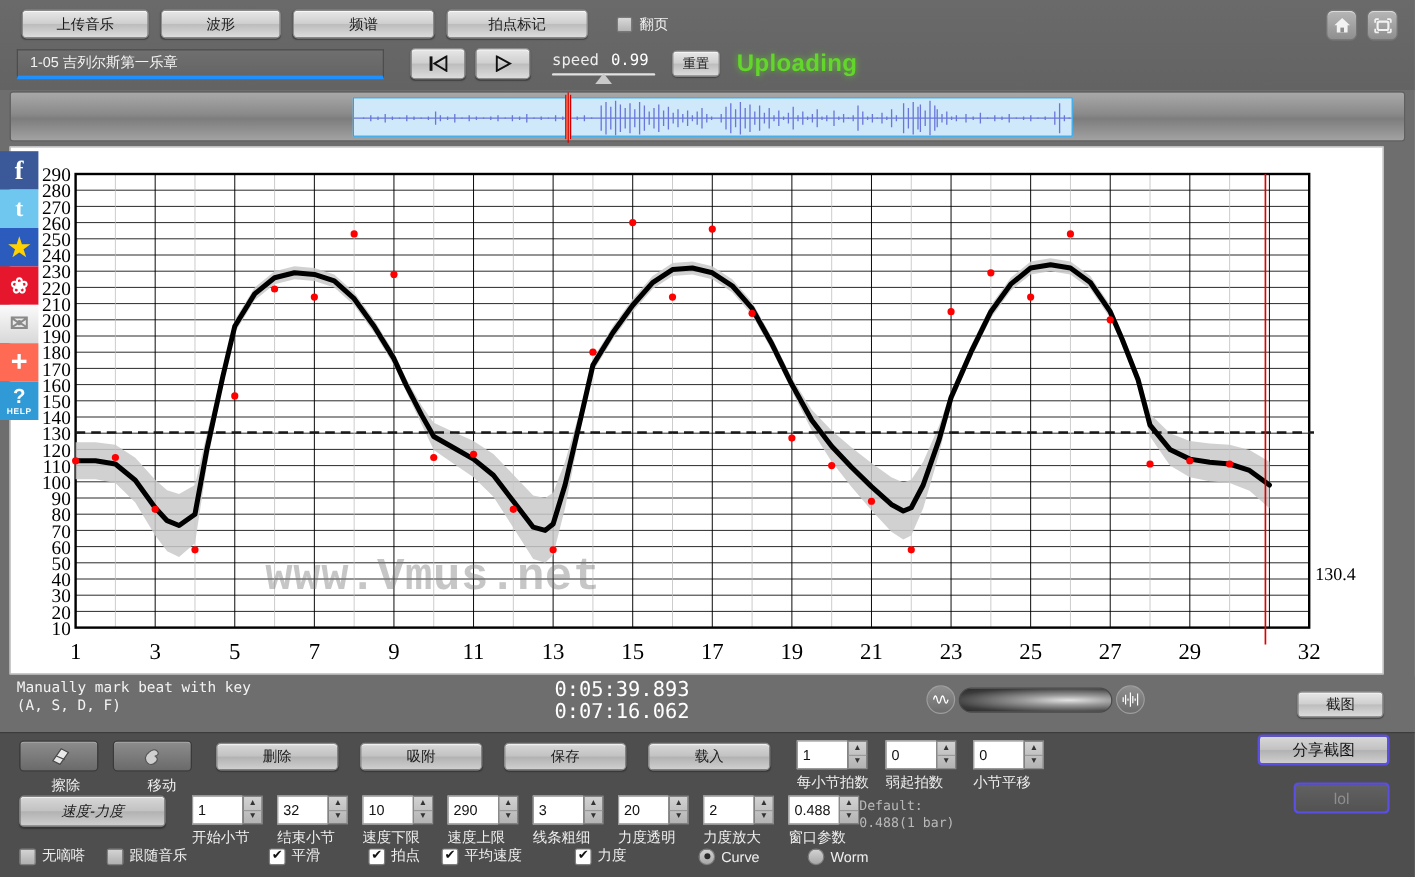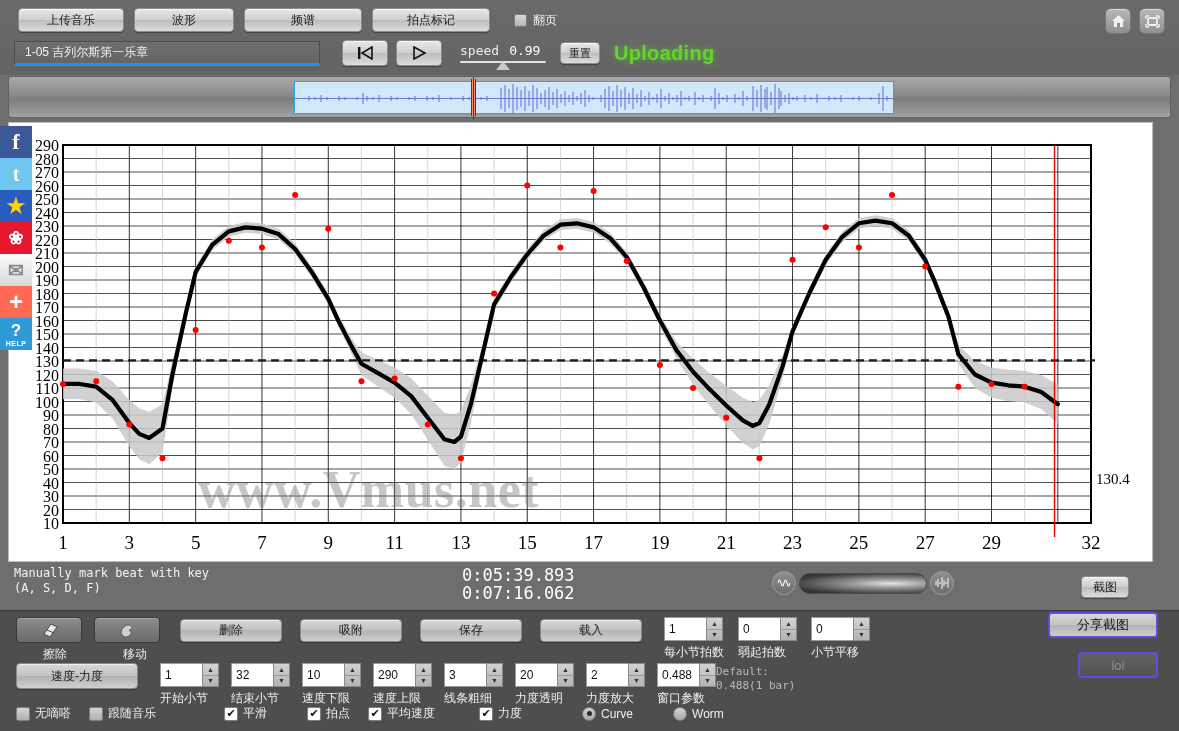--- a/index.html
+++ b/index.html
@@ -131,23 +131,23 @@
   .chartpanel {
     position: absolute; left: 8px; top: 122px; width: 1145px; height: 440px;
     background: #ffffff; border: 1px solid #bdbdbd;
   }
   .chartsvg { position: absolute; left: 0; top: 0; }
   .thresh-label {
     position: absolute; left: 1087px; top: 348px;
     font-family: "Liberation Serif", serif; font-size: 15px; color: #000;
   }
   .watermark {
-    position: absolute; left: 189px; top: 337px;
-    font-size: 52px; font-weight: bold; color: rgba(120,120,120,.42);
-    font-family: Liberation Serif, serif;
+    position: absolute; left: 212px; top: 337px;
+    font-size: 38px; font-weight: bold; color: rgba(120,120,120,.42);
+    font-family: Liberation Mono, monospace;
     pointer-events: none; letter-spacing: .5px;
   }
 
   
   .statusbar {
     position: absolute; left: 0; top: 564px; width: 1179px; height: 46px;
     background: #6e6e6e;
   }
   .hintline {
     position: absolute; left: 14px; top: 2px;
@@ -162,21 +162,21 @@
     width: 24px; height: 24px; border-radius: 50%;
     background: linear-gradient(180deg,#8f8f8f,#6d6d6d);
     border: 1px solid #9e9e9e;
     display: flex; align-items: center; justify-content: center; cursor: pointer;
   }
   .ztrack {
     flex: 1; height: 21px; margin: 0 3px; border-radius: 11px;
     background: radial-gradient(ellipse at 72% 50%, #e4e4e4 0%, #9a9a9a 30%, #3b3b3b 78%, #2a2a2a 100%);
     border: 1px solid #4a4a4a; cursor: pointer;
   }
-  .snapshot-btn { position: absolute; left: 1081px; top: 576px; width: 48px; height: 22px; font-size: 12px; }
+  .snapshot-btn { position: absolute; left: 1081px; top: 576px; width: 72px; height: 22px; font-size: 12px; }
 
   
   .bottom {
     position: absolute; left: 0; top: 610px; width: 1179px; height: 121px;
     background: #4e4e4e; border-top: 1px solid #3c3c3c;
   }
   .bpanel { position: absolute; left: 16px; top: 4px; width: 940px; height: 112px; }
 
   .toolbtn {
     width: 66px; height: 26px;
@@ -587,21 +587,21 @@
             <div class="arrows">
               <div>▲</div>
               <div>▼</div>
             </div>
           </div>
           <div class="spincap">小节平移</div>
         </div>
       </div>
 
       <div style="position:absolute;left:0;top:48px;display:flex;align-items:flex-start;">
-        <div class="gbtn" style="width:122px;height:26px;margin-top:0;">速度-力度</div>
+        <div class="gbtn" style="width:122px;height:26px;margin-top:0;font-style:italic;">速度-力度</div>
 
         <div class="spinwrap" style="margin-left:22px;">
           <div class="spin">
             <input value="1" style="">
             <div class="arrows">
               <div>▲</div>
               <div>▼</div>
             </div>
           </div>
           <div class="spincap">开始小节</div>

